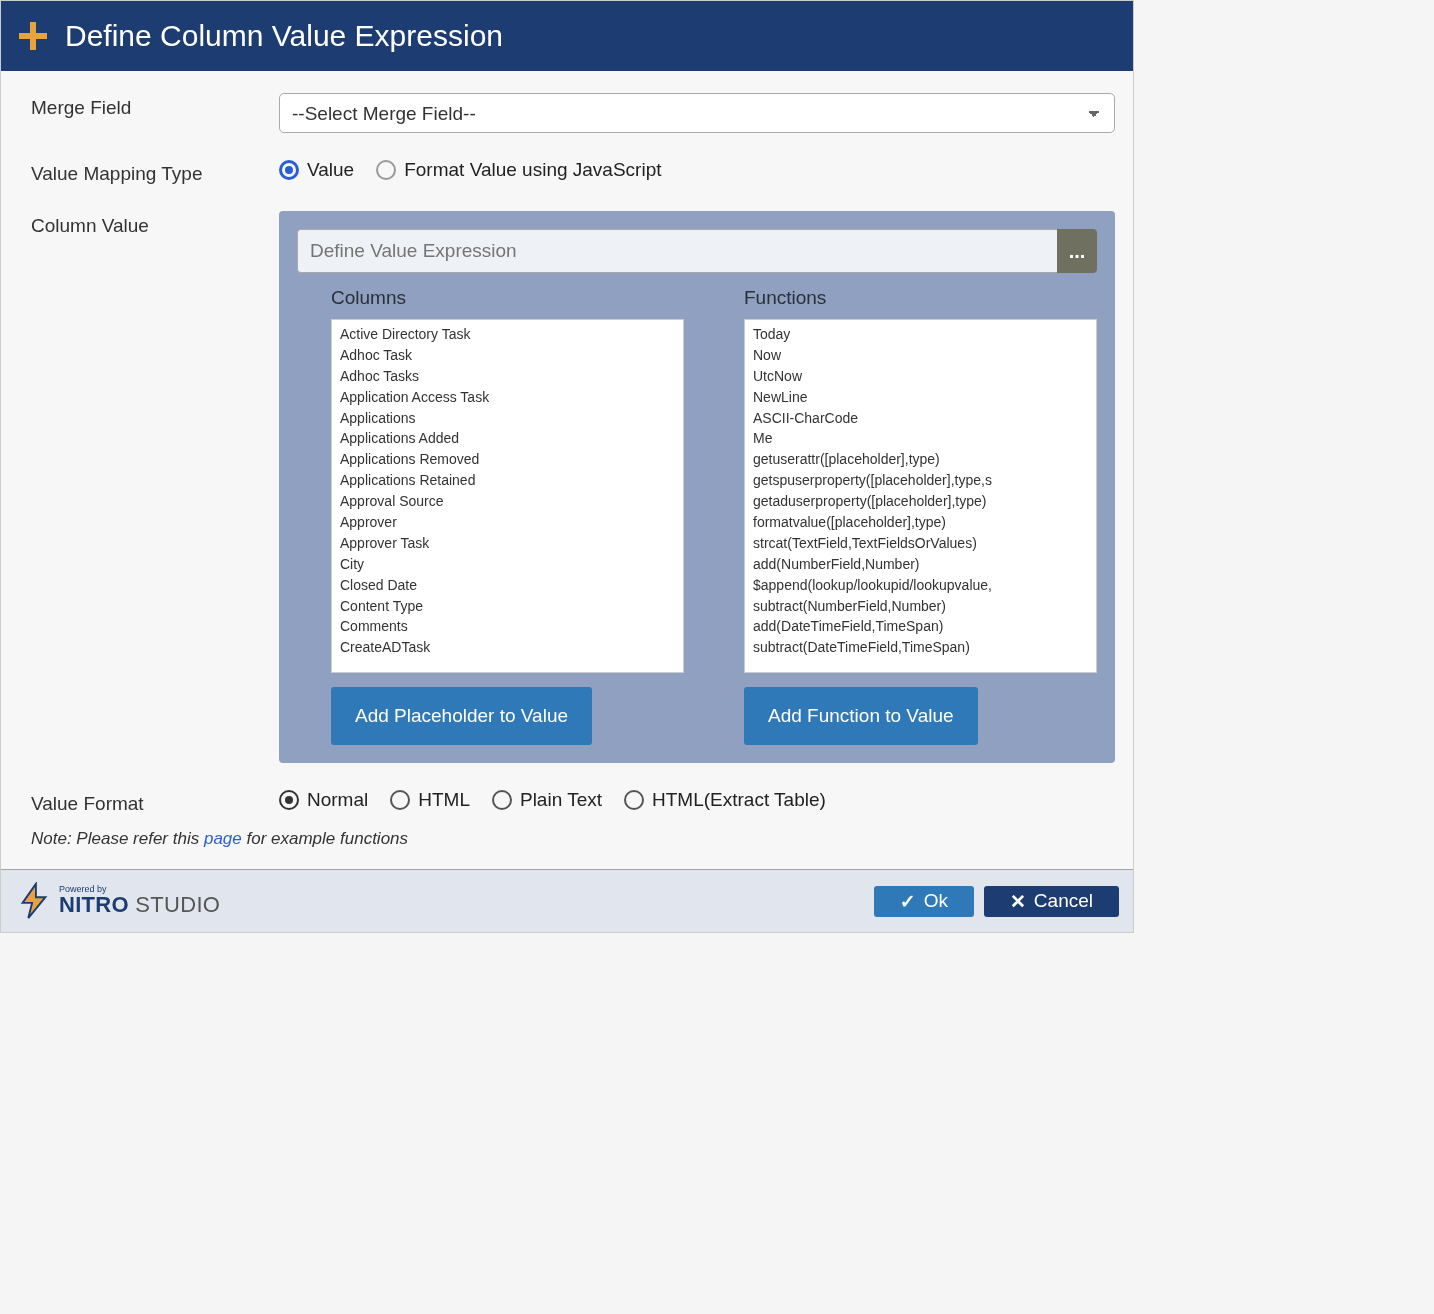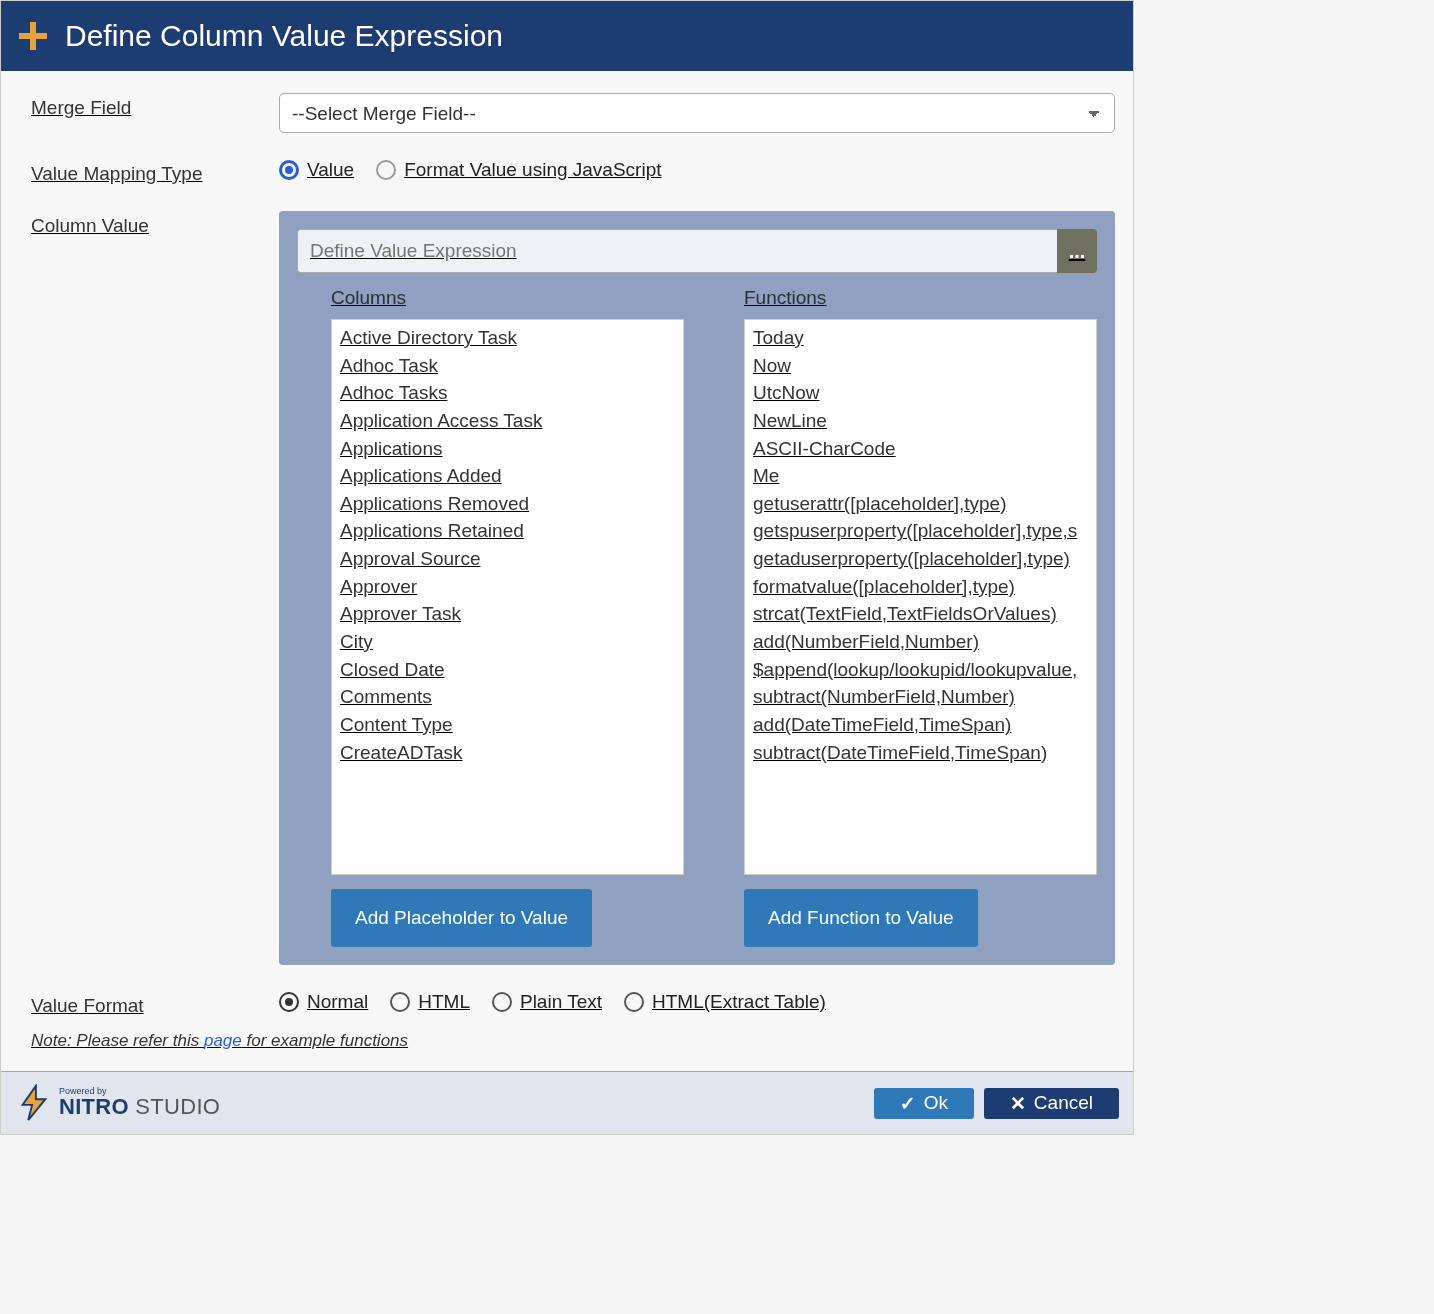--- a/index.html
+++ b/index.html
@@ -4,39 +4,39 @@
 <style>
 * { box-sizing: border-box; margin: 0; padding: 0; }
 body { font-family: Arial, Helvetica, sans-serif; font-size: 18px; background: #f5f5f5; width: 1134px; }
 .dialog { background: #f7f7f7; border: 1px solid #ccc; }
 .header { background: #1d3d72; color: #fff; padding: 18px 18px; display: flex; align-items: center; gap: 18px; }
 .plus-icon { width: 28px; height: 28px; position: relative; }
 .plus-icon::before, .plus-icon::after { content:""; position:absolute; background:#e8a33d; }
 .plus-icon::before { left:11px; top:0; width:6px; height:28px; }
 .plus-icon::after { top:11px; left:0; height:6px; width:28px; }
 .header-title { font-size: 30px; font-weight: 400; }
-.body { padding: 22px 18px 10px 30px; text-decoration: underline; }
+.body { padding: 22px 18px 10px 30px; }
 .row { display: flex; align-items: flex-start; margin-bottom: 26px; }
 .row-label { width: 248px; color: #333; font-size: 19px; padding-top: 4px; }
 .row-content { flex: 1; }
 .select { width: 100%; height: 40px; border: 1px solid #aaa; border-radius: 5px; background: #fff; font-size: 19px; padding: 0 12px; color: #333; appearance: none; -webkit-appearance: none; background-image: linear-gradient(45deg, transparent 50%, #666 50%), linear-gradient(135deg, #666 50%, transparent 50%); background-position: calc(100% - 20px) 17px, calc(100% - 14px) 17px; background-size: 6px 6px, 6px 6px; background-repeat: no-repeat; }
 .radio-group { display: flex; align-items: center; gap: 22px; }
 .radio { display: flex; align-items: center; gap: 8px; cursor: pointer; }
 .radio-circle { width: 20px; height: 20px; border-radius: 50%; border: 2px solid #999; display:inline-block; position:relative; }
 .radio-circle.checked { border-color: #2a5fd4; border-width: 3px; }
 .radio-circle.checked::after { content:""; position:absolute; width:8px; height:8px; background:#2a5fd4; border-radius:50%; top:3px; left:3px; }
 .radio-label { font-size: 19px; color: #222; }
 .expression-panel { background: #90a0c0; border-radius: 4px; padding: 18px; }
 .expr-row { display:flex; gap:0; margin-bottom: 14px; }
 .expr-input { flex:1; height:44px; border:1px solid #aaa; border-right:none; border-radius: 4px 0 0 4px; background:#eef1f5; font-size:19px; padding:0 12px; color:#666; }
 .expr-more { width:40px; height:44px; background:#707060; color:#fff; border:none; font-size:20px; font-weight:bold; cursor:pointer; border-radius:0 4px 4px 0; }
 .two-col { display:flex; gap:26px; }
 .col { flex:1;margin-left:34px; }
 .col-title { font-size:19px; color:#2a2f38; margin-bottom:10px; }
-.listbox { background:#fff; border:1px solid #ccc; height:556px; overflow-y:scroll; padding:4px 8px; font-size:19px; color:#333; }
+.listbox { background:#fff; border:1px solid #ccc; height:354px; overflow-y:scroll; padding:4px 8px; font-size:14px; color:#333; }
 .listbox div { padding:1px 0; white-space:nowrap; overflow:hidden; text-overflow:clip; cursor:pointer; line-height: 1.35; }
 .add-btn { margin-top:14px; background:#2f79b9; color:#fff; border:none; font-size:19px; padding:18px 24px; border-radius:3px; cursor:pointer; }
 .note { font-style: italic; font-size: 17px; color:#333; padding: 4px 0 10px 0; }
 .note a { color:#2a5fd4; text-decoration:none; }
 .footer { background:#e1e6ee; padding:12px 14px; display:flex; align-items:center; justify-content:space-between; border-top:1px solid #a3a3a3; }
 .logo { display:flex; align-items:center; gap:6px; }
 .logo-bolt { width:38px; height:38px; position:relative; }
 .logo-text { color:#1d3d72; font-weight:700; font-size:22px; letter-spacing:0.3px; }
 .logo-text .light { font-weight:400; color:#555; }
 .logo-small { font-size:9px; color:#1d3d72; display:block; margin-bottom:-2px; }
@@ -99,22 +99,22 @@
                   <div>Application Access Task</div>
                   <div>Applications</div>
                   <div>Applications Added</div>
                   <div>Applications Removed</div>
                   <div>Applications Retained</div>
                   <div>Approval Source</div>
                   <div>Approver</div>
                   <div>Approver Task</div>
                   <div>City</div>
                   <div>Closed Date</div>
+                  <div>Content Type</div>
                   <div>Comments</div>
-                  <div>Content Type</div>
                   <div>CreateADTask</div>
                 </div>
               <button class="add-btn">Add Placeholder to Value</button>
             </div>
             <div class="col">
               <div class="col-title">Functions</div>
               <div class="listbox" id="functions-list">
                   <div>Today</div>
                   <div>Now</div>
                   <div>UtcNow</div>

